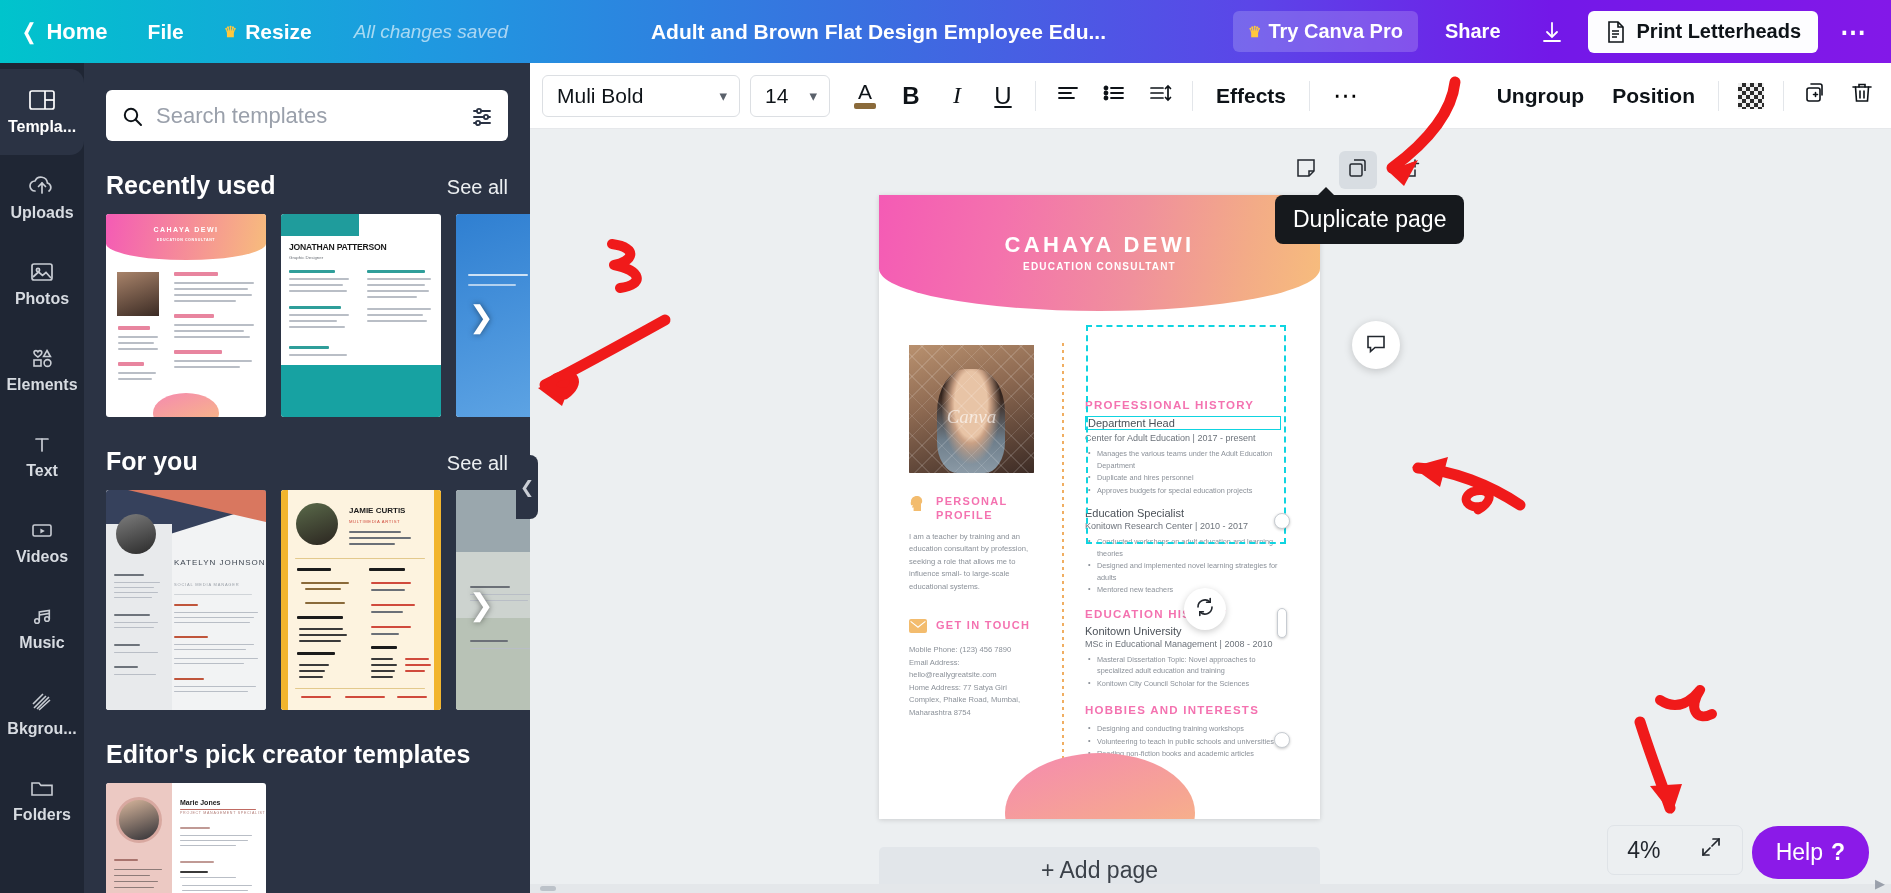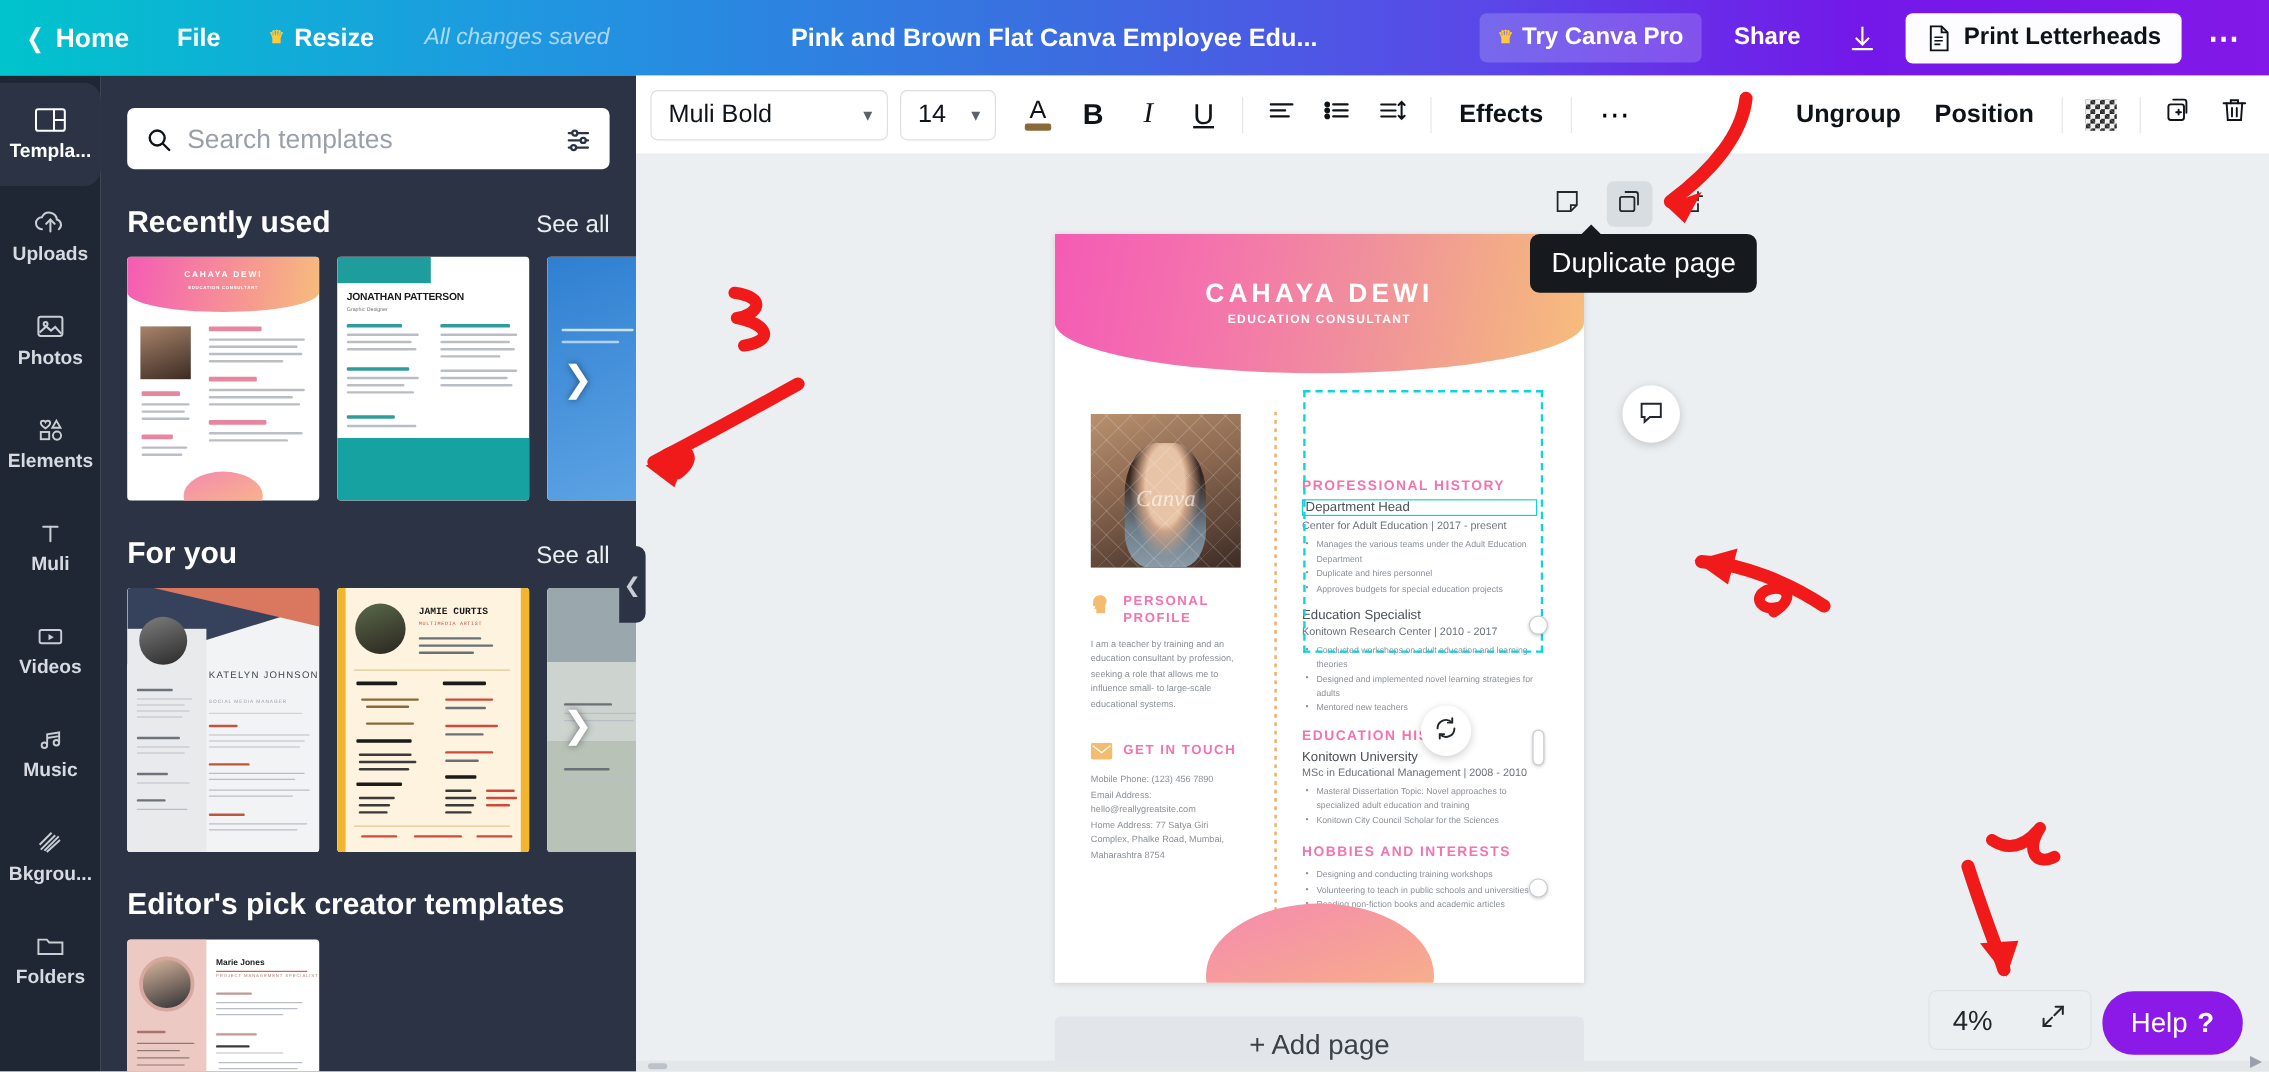--- a/index.html
+++ b/index.html
@@ -326,21 +326,21 @@
       <div class="tb-item small">
         <span>File</span>
       </div>
       <div class="tb-item small">
         <span class="crown">♛</span>
         <span>Resize</span>
       </div>
       <div class="tb-saved">All changes saved</div>
     </div>
 
-    <div class="tb-title">Pink and Brown Flat Canva Employee Edu...</div>
+    <div class="tb-title">Adult and Brown Flat Design Employee Edu...</div>
 
     <div class="tb-right">
       <div class="pill">
         <span class="crown">♛</span>
         <span>Try Canva Pro</span>
       </div>
       <div class="pill plain">
         <span>Share</span>
       </div>
       <div class="pill icononly">
@@ -408,21 +408,21 @@
       </span>
       <span class="rail-label">Elements</span>
     </div>
     <div class="rail-item">
       <span class="rail-ico">
         <svg width="28" height="24" viewBox="0 0 28 24" fill="none" stroke="#c9cdd4" stroke-width="1.7" stroke-linecap="round">
           <path d="M8 7h12"></path>
             <path d="M14 7v12"></path>
         </svg>
       </span>
-      <span class="rail-label">Muli</span>
+      <span class="rail-label">Text</span>
     </div>
     <div class="rail-item">
       <span class="rail-ico">
         <svg width="28" height="24" viewBox="0 0 28 24" fill="none" stroke="#c9cdd4" stroke-width="1.6">
           <rect x="5" y="7" width="18" height="11" rx="1.6"></rect>
           <path d="M12.4 10.4l4.4 2.6-4.4 2.6z" fill="#c9cdd4" stroke="none"></path>
         </svg>
       </span>
       <span class="rail-label">Videos</span>
     </div>
@@ -577,21 +577,21 @@
           <div class="ln" style="left:8px;top:107px;width:38px;height:1.3px;"></div>
           <div class="ln" style="left:8px;top:124px;width:36px;background:#6d737b;height:1.8px;"></div>
           <div class="ln" style="left:8px;top:132px;width:44px;height:1.3px;"></div>
           <div class="ln" style="left:8px;top:137px;width:40px;height:1.3px;"></div>
           <div class="ln" style="left:8px;top:154px;width:26px;background:#6d737b;height:1.8px;"></div>
           <div class="ln" style="left:8px;top:162px;width:44px;height:1.3px;"></div>
           <div class="ln" style="left:8px;top:176px;width:24px;background:#6d737b;height:1.8px;"></div>
           <div class="ln" style="left:8px;top:184px;width:42px;height:1.3px;"></div>
         </div>
       </div>
-      <div class="thumb" style="height:220px;font-family:Liberation Mono, monospace;">
+      <div class="thumb" style="height:220px;">
         <div class="mini">
           <div style="position:absolute;inset:0;background:#fdf3df;border-left:7px solid #f2b52e;border-right:7px solid #f2b52e;"></div>
           <div style="position:absolute;left:15px;top:13px;width:42px;height:42px;border-radius:50%;background:linear-gradient(160deg,#5a6a4a,#2b2520);"></div>
           <div style="position:absolute;left:68px;top:16px;color:#1b1b1b;font-size:8px;font-weight:bold;">JAMIE CURTIS</div>
           <div style="position:absolute;left:68px;top:29px;color:#d04a3c;font-size:4.2px;letter-spacing:.6px;">MULTIMEDIA ARTIST</div>
           <div class="ln" style="left:68px;top:41px;width:52px;height:1.6px;background:#6b7077;"></div>
           <div class="ln" style="left:68px;top:47px;width:62px;height:1.6px;background:#6b7077;"></div>
           <div class="ln" style="left:68px;top:53px;width:46px;height:1.6px;background:#6b7077;"></div>
           <div class="ln" style="left:14px;top:68px;width:130px;height:1px;background:#e3c98c;"></div>
           <div class="ln" style="left:16px;top:78px;width:34px;height:3px;background:#1b1b1b;"></div>

